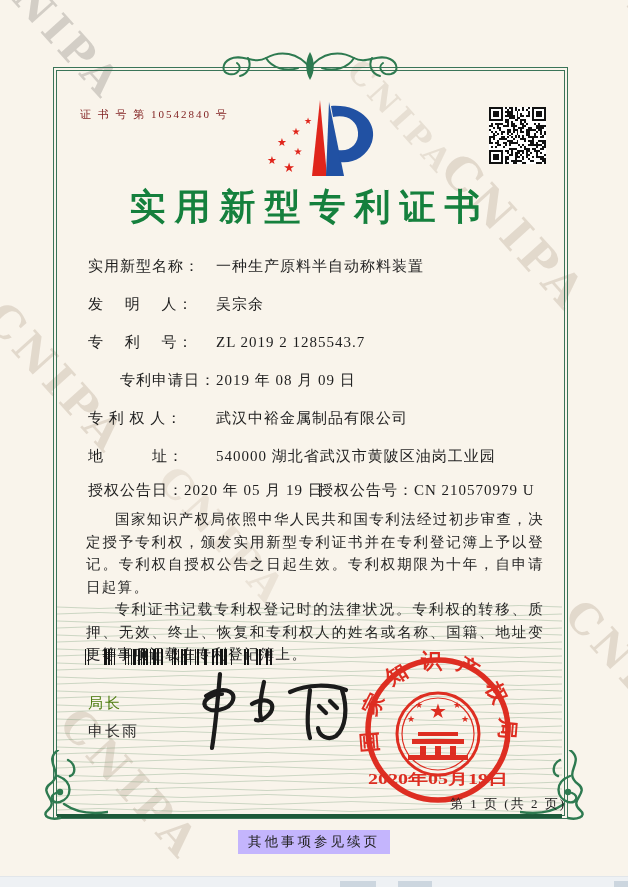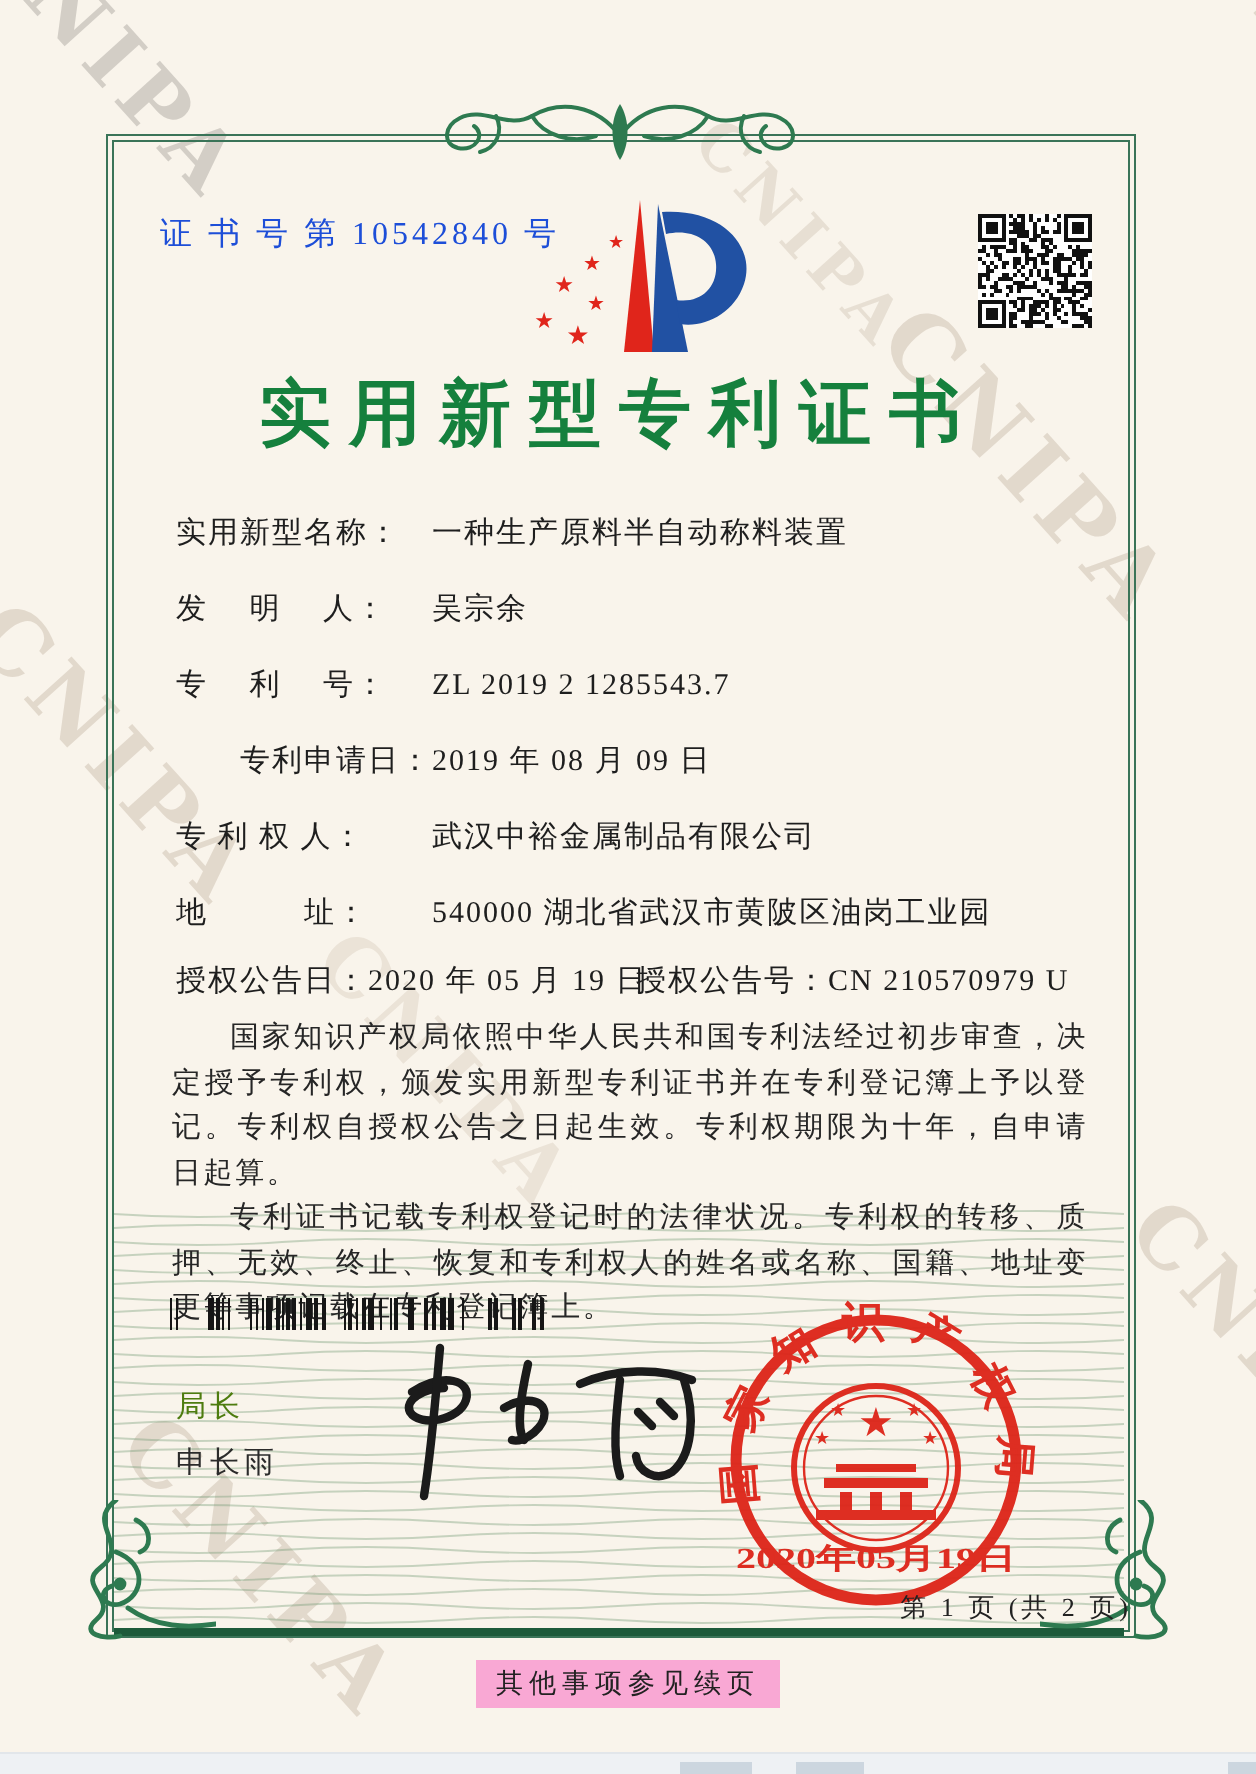--- a/index.html
+++ b/index.html
@@ -25,21 +25,21 @@
   .wm8{left:544px;top:648px;font-size:42px;}
   
   .frame-outer{position:absolute;left:53px;top:67px;width:513px;height:750px;
     border:1px solid #3a7458;}
   .frame-inner{position:absolute;left:2px;top:2px;right:2px;bottom:2px;
     border:1px solid #3a7458;}
   .frame-bottom{position:absolute;left:57px;top:814px;width:505px;height:4px;
     background:#1d5a3a;}
   .guilloche{position:absolute;left:57px;top:602px;width:505px;height:212px;pointer-events:none;}
   
-  .cert-no{position:absolute;left:80px;top:107px;font-size:16px;letter-spacing:2px;color:#1d4ed8;text-align:right;}
+  .cert-no{position:absolute;left:80px;top:107px;font-size:11px;letter-spacing:2px;color:#7f1d1d;text-align:right;}
   .logo{position:absolute;left:256px;top:98px;width:128px;height:82px;}
   .qr{position:absolute;left:489px;top:107px;width:57px;height:57px;background:#fff;}
   .title{position:absolute;left:53px;width:513px;top:183px;text-align:center;
     font-size:36px;font-weight:bold;letter-spacing:9px;color:#15803d;}
   
   .field{position:absolute;left:88px;font-size:15px;letter-spacing:1px;color:#1e1e1e;white-space:nowrap;}
   .flabel{display:inline-block;min-width:128px;}
   .f0{top:257px;} .f1{top:295px;} .f2{top:333px;} .f3{top:371px;text-align:right;}
   .f4{top:409px;} .f5{top:447px;}
   .grant-row{position:absolute;left:88px;top:481px;font-size:15px;letter-spacing:1px;white-space:nowrap;color:#1e1e1e;}
@@ -52,21 +52,21 @@
   .barcode{position:absolute;left:85px;top:649px;width:190px;height:16px;}
   .director-title{position:absolute;left:88px;top:694px;font-size:15px;letter-spacing:2px;
     font-family:"Liberation Sans",sans-serif;color:#4d7c0f;}
   .director-name{position:absolute;left:88px;top:722px;font-size:15px;letter-spacing:2px;
     font-family:"Liberation Sans",sans-serif;color:#2b2b2b;}
   .signature{position:absolute;left:178px;top:668px;width:185px;height:85px;}
   .seal{position:absolute;left:358px;top:650px;width:160px;height:162px;opacity:.95;}
   .page-num{position:absolute;left:53px;width:513px;top:795px;text-align:right;
     font-size:13px;letter-spacing:2px;color:#222;}
   .note-wrap{position:absolute;left:0;width:628px;top:830px;text-align:center;}
-  .note{display:inline-block;background:#f9a8d4;padding:3px 10px;
+  .note{display:inline-block;background:#c4b5fd;padding:3px 10px;
     font-size:13.5px;letter-spacing:3px;color:#222;}
   
   .orn-top{position:absolute;left:218px;top:46px;width:184px;height:42px;}
   .orn-bl{position:absolute;left:38px;top:750px;width:70px;height:70px;}
   .orn-br{position:absolute;left:520px;top:750px;width:70px;height:70px;transform:scaleX(-1);}
   
   .viewer-strip{position:absolute;left:0;top:876px;width:628px;height:11px;background:#eef1f4;border-top:1px solid #e2e6ea;}
   .viewer-frag{position:absolute;height:6px;top:881px;background:#ccd6df;}
   .vf1{left:340px;width:36px;} .vf2{left:398px;width:34px;} .vf3{left:614px;width:14px;}
 </style>

